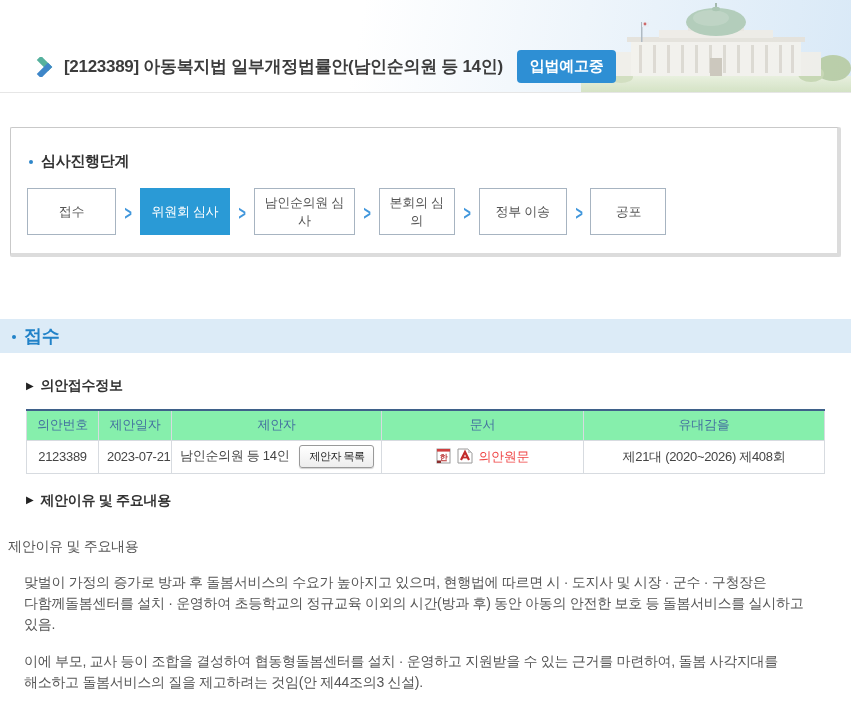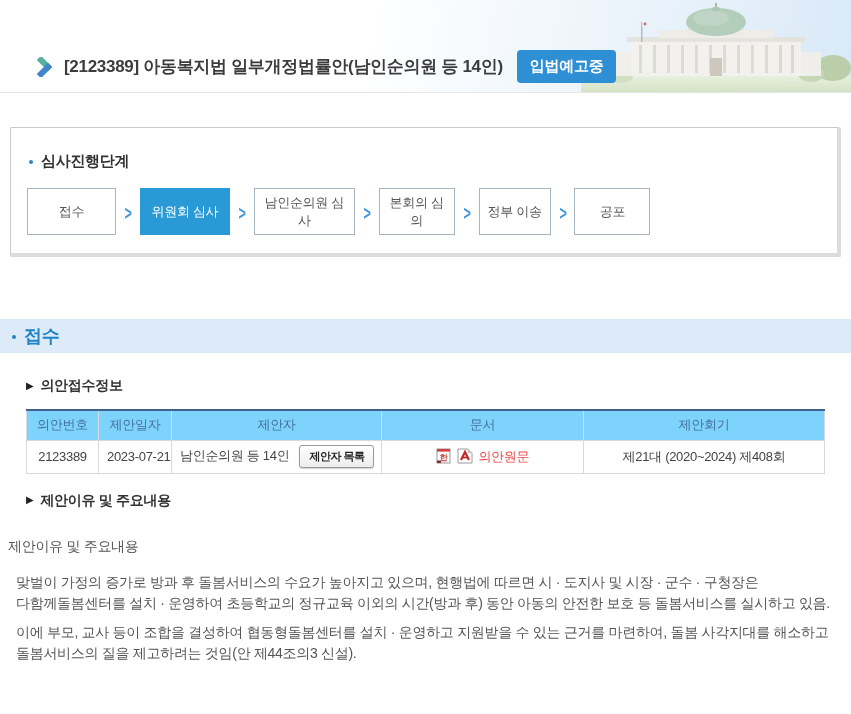--- a/index.html
+++ b/index.html
@@ -34,21 +34,21 @@
   }
   .sec-head{ display:flex; align-items:center; margin:0 0 17px 2px; font-size:15px; font-weight:bold; color:#333; }
   .dot{ width:4px; height:4px; border-radius:50%; background:var(--accent-bullet,#2e86c9); margin-right:8px; flex:0 0 auto; }
   .steps{ display:flex; align-items:center; }
   .step{
     height:47px; border:1px solid #a7b4c1; background:#fff; color:#555;
     font-size:13px; display:flex; align-items:center; justify-content:center;
     text-align:center; padding:0 4px;
   }
   .step.s1{width:89px}.step.s2{width:90px}.step.s3{width:101px}
-  .step.s4{width:76px}.step.s5{width:72px}.step.s6{width:76px}
+  .step.s4{width:76px}.step.s5{width:88px}.step.s6{width:76px}
   .step.active{ background:var(--active-step-bg,#2a9ad6); border-color:var(--active-step-bg,#2a9ad6); color:#fff; }
   .chev{
     color:var(--step-arrow,#4197dc); font-size:14px; font-weight:bold;
     margin:0 8px; transform:scale(0.9,1.5); display:inline-block;
   }
 
   
   .section-band{
     margin-top:62px; height:34px; background:var(--section-band-bg,#dcebf7);
     display:flex; align-items:center; padding-left:12px;
@@ -61,44 +61,44 @@
   .tri{ font-size:10px; color:#222; margin-right:7px; transform:translateY(-1px); }
   .sub-head.second{ margin-top:18px; }
 
   
   table.recv{
     margin:14px 0 0 26px; width:798px; border-collapse:collapse;
     border-top:2px solid var(--table-top-border,#3f618a); font-size:13px;
     table-layout:fixed;
   }
   table.recv th{
-    background:#7dd3fc; color:var(--table-header-text,#44719f); font-weight:normal;
+    background:#86efac; color:var(--table-header-text,#44719f); font-weight:normal;
     height:30px; border:1px solid #d7dbe0; border-top:none; padding:0 2px;
   }
   table.recv td{
     height:33px; border:1px solid #d7dbe0; text-align:center; color:#444;
     padding:0 8px; white-space:nowrap;
   }
   .plist-btn{
-    margin-left:10px; font-size:11px; font-weight:bold; color:#222;
+    margin-left:10px; font-size:11px; font-weight:normal; color:#222;
     background:linear-gradient(#ffffff,#ededed); border:1px solid #999;
     border-radius:3px; padding:3px 9px; cursor:pointer;
     box-shadow:0 1px 1px rgba(0,0,0,.18); vertical-align:middle;
     font-family:inherit; letter-spacing:-0.5px;
   }
   .doc-icon{ width:16px; height:16px; vertical-align:-3px; margin-right:2px; cursor:pointer; }
   .doc-link{ color:#ef4444; cursor:pointer; }
 
   
   .content-subtitle{ margin:28px 0 0 8px; font-size:14px; color:#555; }
   .content-body{
     margin:16px 8px 0 8px; font-size:14px; line-height:21px; color:#555;
     word-break:keep-all;
   }
-  .content-body p{ margin:8px; }
+  .content-body p{ margin:16px; }
 </style>
 </head>
 <body>
 
 <div class="page">
 
   <header class="top-banner">
     <svg class="building" viewBox="0 0 270 92" aria-hidden="true">
       <defs>
         <linearGradient id="lawn" x1="0" y1="0" x2="0" y2="1">
@@ -201,21 +201,21 @@
         <col style="width:210px">
       <col style="width:202px">
         <col style="width:241px">
     </colgroup>
     <thead>
       <tr>
         <th>의안번호</th>
         <th>제안일자</th>
         <th>제안자</th>
         <th>문서</th>
-        <th>제안회기</th>
+        <th>유대감을</th>
       </tr>
     </thead>
     <tbody>
       <tr>
         <td>2123389</td>
         <td>2023-07-21</td>
         <td>
           <span>남인순의원 등 14인</span><button class="plist-btn">제안자 목록</button>
         </td>
         <td>
@@ -226,21 +226,21 @@
             <rect x="1" y="12.5" width="4" height="2.5" fill="#8c2d2d"></rect>
           </svg>
           <svg class="doc-icon" viewBox="0 0 16 16" aria-hidden="true">
             <path d="M1 1 H11 L15 5 V15 H1 Z" fill="#ffffff" stroke="#9a9a9a"></path>
             <path d="M11 1 L15 5 H11 Z" fill="#c9c9c9"></path>
             <path d="M4 12 L8 4 L12 12" stroke="#c22a2a" stroke-width="2.2" fill="none"></path>
             <path d="M5.4 9.5 H10.6" stroke="#c22a2a" stroke-width="1.8"></path>
           </svg>
           <span class="doc-link">의안원문</span>
         </td>
-        <td>제21대 (2020~2024) 제408회</td>
+        <td>제21대 (2020~2026) 제408회</td>
       </tr>
     </tbody>
   </table>
 
   <div class="sub-head second">
     <span class="tri">▶</span>
     <span>제안이유 및 주요내용</span>
   </div>
 
   <div class="content-subtitle">제안이유 및 주요내용</div>

